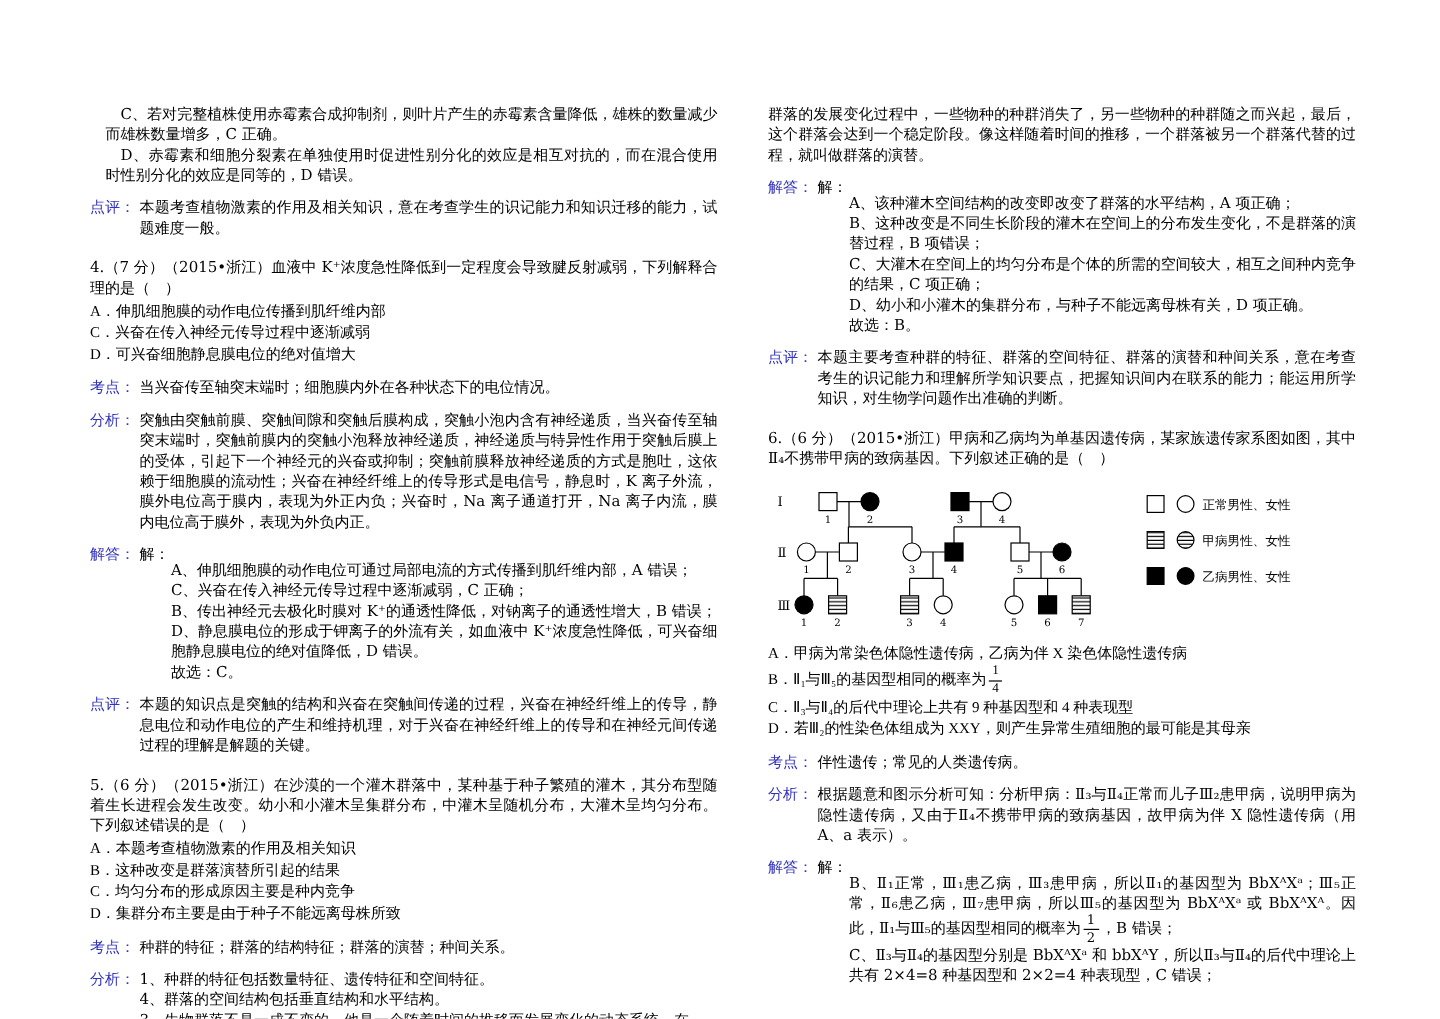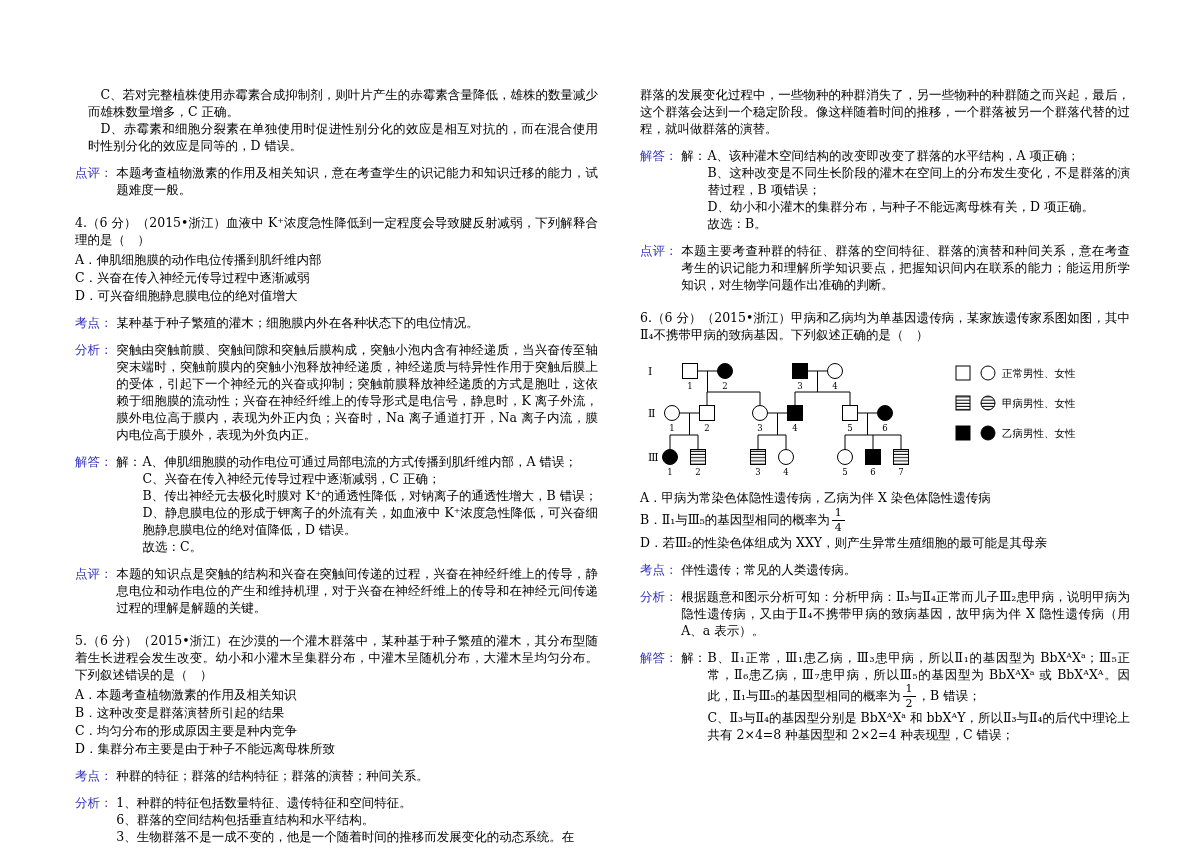--- a/index.html
+++ b/index.html
@@ -16,24 +16,24 @@
   .colgap{ flex:0 0 42px; }
   .col-right{ flex:0 0 490px; width:490px; }
   p{ margin:0; text-align:justify; }
   .carry{ padding-left:13px; }
   .carry p{ text-indent:1em; }
   .block{ display:flex; margin-top:10px; }
   .block>.lbl{ flex:0 0 3.3em; color:var(--label); }
   .block .body{ flex:1; min-width:0; }
   .qtitle{ margin-top:16px; }
   .opts{ margin-top:3px; }
-  .opt{ margin-top:1px; }
+  .opt{ margin-top:1px;font-family:Liberation Serif, serif; }
   .solrow{ display:flex; }
   .solrow>.lead{ flex:0 0 2.1em; }
-  .solrow .items{ flex:1; min-width:0; }
+  .solrow .items{ flex:1; min-width:0;margin-top:13px; }
   .frac{ display:inline-flex; flex-direction:column; align-items:center;
          vertical-align:middle; line-height:1.05; font-size:11px; margin:0 2px; }
   .frac .fnum{ border-bottom:1px solid #000; padding:0 3px 1px; }
   .frac .fden{ padding-top:1px; }
   .fig{ margin:8px 0 4px; }
   svg text{ font-family:"DejaVu Serif","Liberation Serif",serif; }
 </style>
 </head>
 <body>
 
@@ -46,31 +46,31 @@
       <p>D、赤霉素和细胞分裂素在单独使用时促进性别分化的效应是相互对抗的，而在混合使用时性别分化的效应是同等的，D 错误。</p>
     </div>
 
     <div class="block">
       <span class="lbl">点评：</span>
       <div class="body">
           <p>本题考查植物激素的作用及相关知识，意在考查学生的识记能力和知识迁移的能力，试题难度一般。</p>
         </div>
     </div>
 
-    <p class="qtitle">4.（6 分）（2015•浙江）血液中 K⁺浓度急性降低到一定程度会导致腱反射减弱，下列解释合理的是（　）</p>
+    <p class="qtitle">4.（7 分）（2015•浙江）血液中 K⁺浓度急性降低到一定程度会导致腱反射减弱，下列解释合理的是（　）</p>
     <div class="opts">
       <p class="opt">A．伸肌细胞膜的动作电位传播到肌纤维内部</p>
       <p class="opt">C．兴奋在传入神经元传导过程中逐渐减弱</p>
       <p class="opt">D．可兴奋细胞静息膜电位的绝对值增大</p>
     </div>
 
     <div class="block">
       <span class="lbl">考点：</span>
       <div class="body">
-          <p>某种基于种子繁殖的灌木；细胞膜内外在各种状态下的电位情况。</p>
+          <p>当兴奋传至轴突末端时；细胞膜内外在各种状态下的电位情况。</p>
         </div>
     </div>
 
     <div class="block">
       <span class="lbl">分析：</span>
       <div class="body">
           <p>突触由突触前膜、突触间隙和突触后膜构成，突触小泡内含有神经递质，当兴奋传至轴突末端时，突触前膜内的突触小泡释放神经递质，神经递质与特异性作用于突触后膜上的受体，引起下一个神经元的兴奋或抑制；突触前膜释放神经递质的方式是胞吐，这依赖于细胞膜的流动性；兴奋在神经纤维上的传导形式是电信号，静息时，K 离子外流，膜外电位高于膜内，表现为外正内负；兴奋时，Na 离子通道打开，Na 离子内流，膜内电位高于膜外，表现为外负内正。</p>
         </div>
     </div>
 
@@ -109,41 +109,42 @@
       <span class="lbl">考点：</span>
       <div class="body">
           <p>种群的特征；群落的结构特征；群落的演替；种间关系。</p>
         </div>
     </div>
 
     <div class="block">
       <span class="lbl">分析：</span>
       <div class="body">
         <p>1、种群的特征包括数量特征、遗传特征和空间特征。</p>
-        <p>6、群落的空间结构包括垂直结构和水平结构。</p>
+        <p>4、群落的空间结构包括垂直结构和水平结构。</p>
         <p>3、生物群落不是一成不变的，他是一个随着时间的推移而发展变化的动态系统。在</p>
       </div>
     </div>
 
   </div>
 
   <div class="colgap"></div>
 
   <div class="col-right">
 
     <p>群落的发展变化过程中，一些物种的种群消失了，另一些物种的种群随之而兴起，最后，这个群落会达到一个稳定阶段。像这样随着时间的推移，一个群落被另一个群落代替的过程，就叫做群落的演替。</p>
 
     <div class="block">
       <span class="lbl">解答：</span>
       <div class="body">
         <div class="solrow">
           <span class="lead">解：</span>
           <div class="items">
             <p>A、该种灌木空间结构的改变即改变了群落的水平结构，A 项正确；</p>
             <p>B、这种改变是不同生长阶段的灌木在空间上的分布发生变化，不是群落的演替过程，B 项错误；</p>
+            <p>C、大灌木在空间上的均匀分布是个体的所需的空间较大，相互之间种内竞争的结果，C 项正确；</p>
             <p>D、幼小和小灌木的集群分布，与种子不能远离母株有关，D 项正确。</p>
             <p>故选：B。</p>
           </div>
         </div>
       </div>
     </div>
 
     <div class="block">
       <span class="lbl">点评：</span>
       <div class="body">
@@ -235,20 +236,21 @@
           <text x="362" y="86" font-size="10.5" fill="#000">乙病男性、女性</text>
         </svg>
     </div>
 
     <div class="opts">
       <p class="opt">A．甲病为常染色体隐性遗传病，乙病为伴 X 染色体隐性遗传病</p>
       <p class="opt"><span>B．Ⅱ₁与Ⅲ₅的基因型相同的概率为</span><span class="frac">
             <span class="fnum">1</span>
             <span class="fden">4</span>
           </span></p>
+      <p class="opt">C．Ⅱ₃与Ⅱ₄的后代中理论上共有 9 种基因型和 4 种表现型</p>
       <p class="opt">D．若Ⅲ₂的性染色体组成为 XXY，则产生异常生殖细胞的最可能是其母亲</p>
     </div>
 
     <div class="block">
       <span class="lbl">考点：</span>
       <div class="body">
           <p>伴性遗传；常见的人类遗传病。</p>
         </div>
     </div>
 

